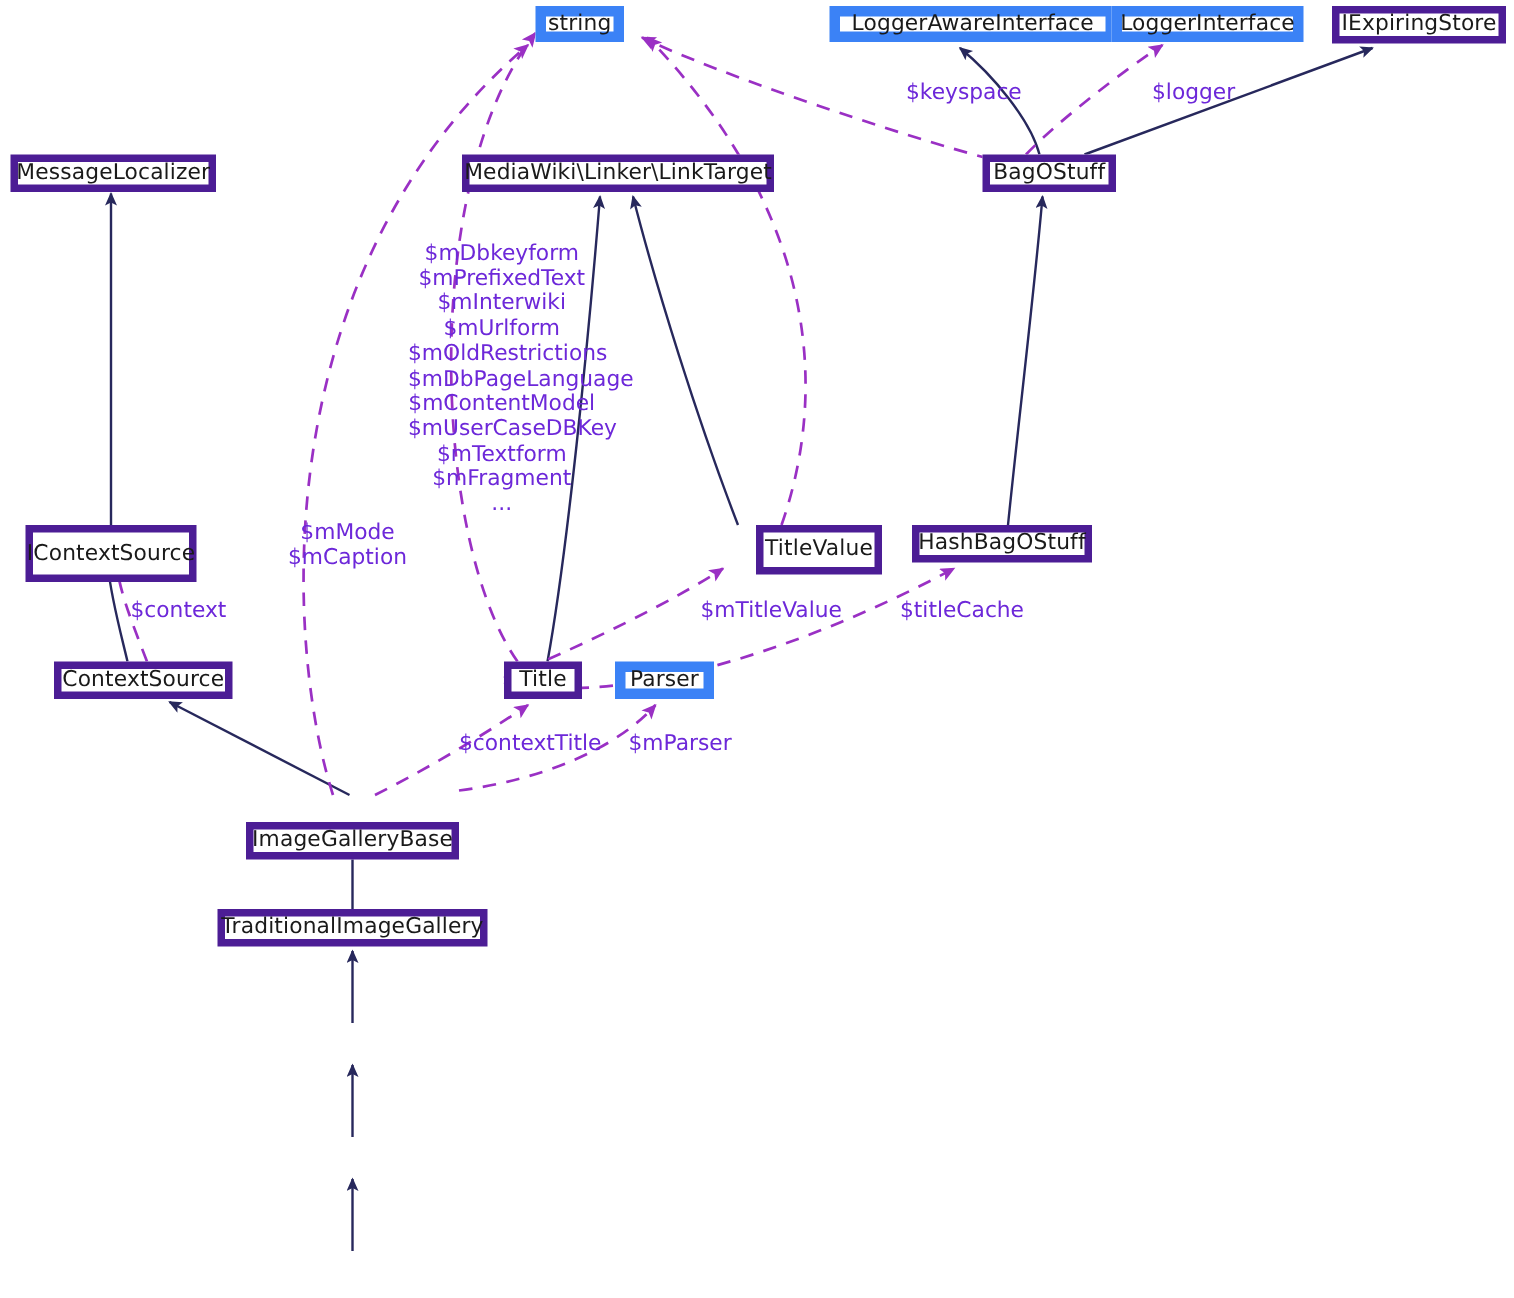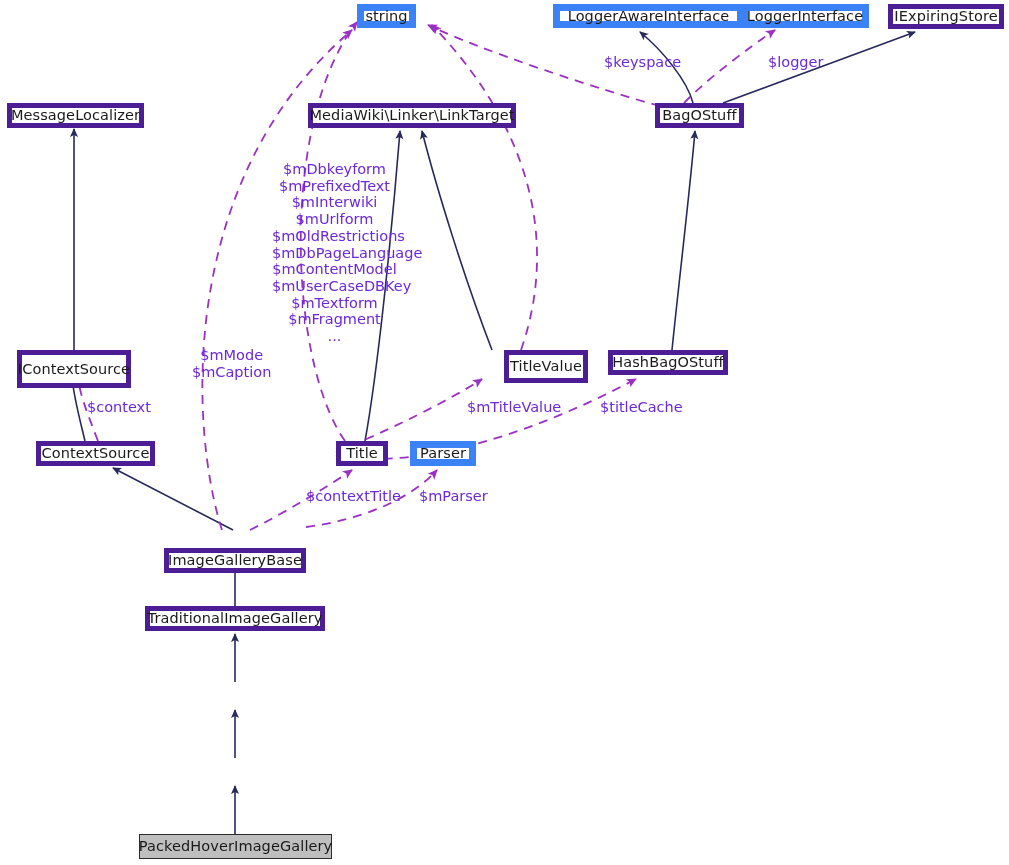--- a/index.html
+++ b/index.html
@@ -131,21 +131,20 @@
   <div class="node solid" style="left:336px; top:441px; width:52px; height:25px;">Title</div>
 
   <div class="node light" style="left:410px; top:441px; width:66px; height:25px;">Parser</div>
 
   <div class="node solid" style="left:164px; top:530px; width:142px; height:25px;margin-top:18px;">ImageGalleryBase</div>
 
   <div class="node solid" style="left:145px; top:606px; width:180px; height:25px;">TraditionalImageGallery</div>
 
 
 
-  <div class="node highlight" style="left:139px; top:834px; width:193px; height:25px;">PackedHoverImageGallery</div>
 
   <div class="edge-label left" style="left:604px; top:55px;">$keyspace</div>
 
   <div class="edge-label left" style="left:768px; top:55px;">$logger</div>
 
 
   <div class="edge-label center" style="left:272px; top:161px; width:125px; line-height:16.7px;">$mDbkeyform
 $mPrefixedText
 $mInterwiki
 $mUrlform

